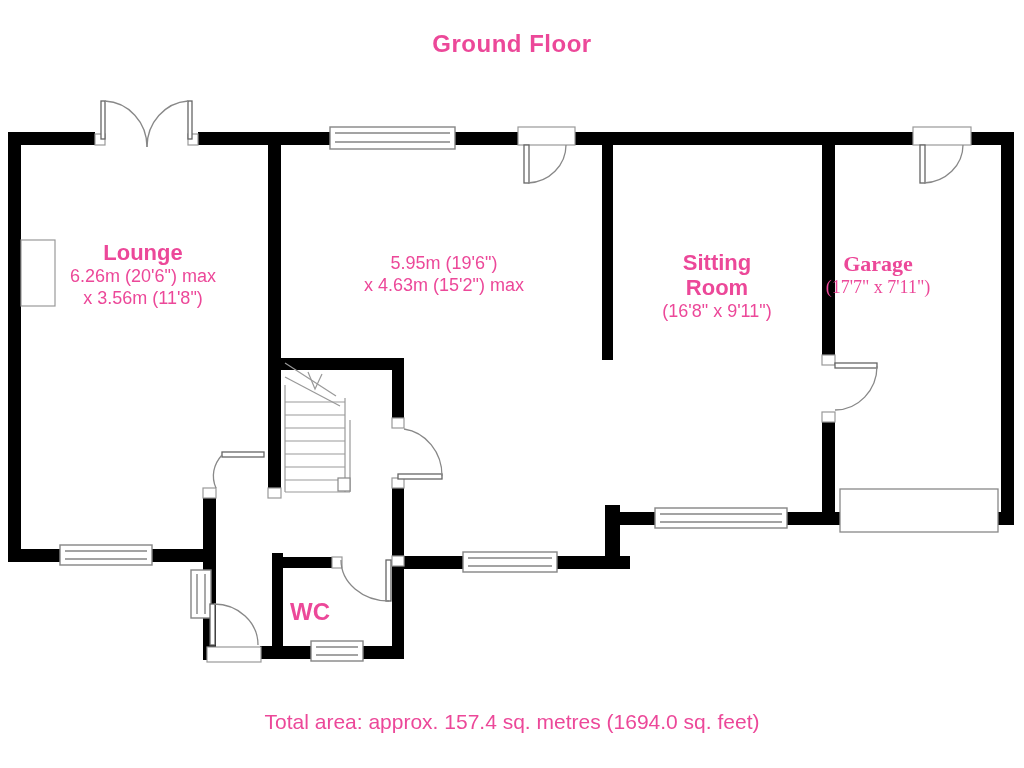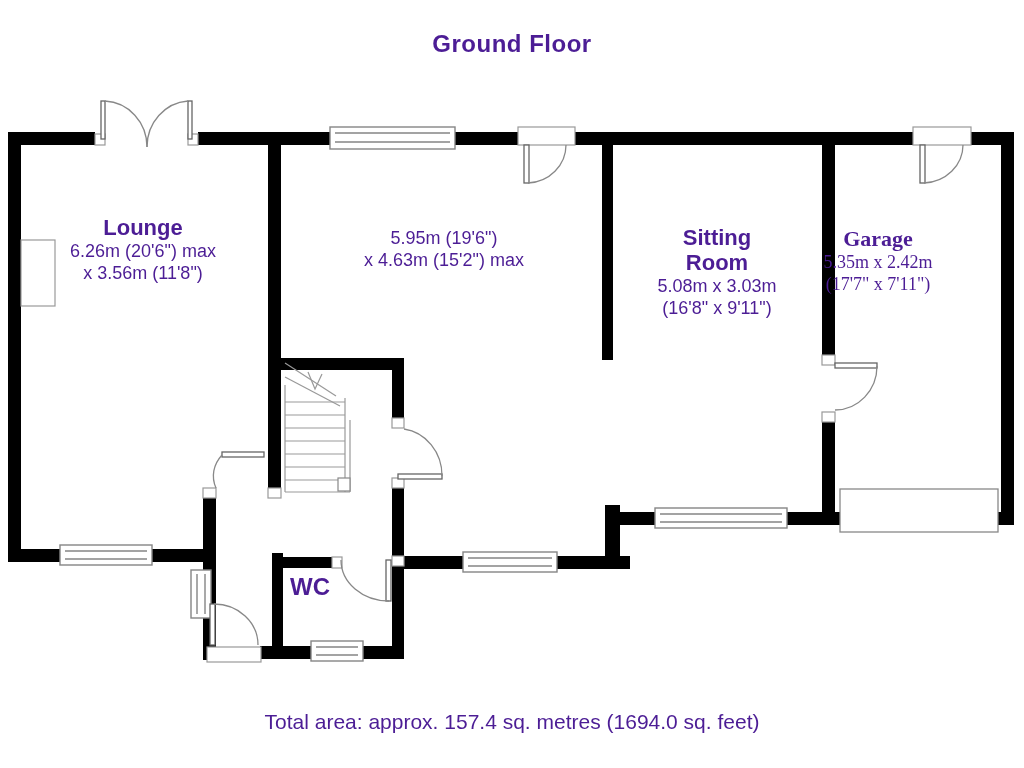--- a/index.html
+++ b/index.html
@@ -1,23 +1,23 @@
 <!DOCTYPE html>
 <html><head>
 <meta charset="utf-8">
 <style>
   html,body{margin:0;padding:0;background:#fff;}
   .canvas{
     position:relative;width:1024px;height:768px;background:#fff;overflow:hidden;
-    font-family:"Liberation Sans","DejaVu Sans",sans-serif;color:#4c1d95;
+    font-family:"Liberation Sans","DejaVu Sans",sans-serif;color:#ec4899;
   }
   .plan-svg{position:absolute;left:0;top:0;}
   .txt{position:absolute;text-align:center;}
   .page-title{left:0;top:30px;width:100%;font-size:24px;font-weight:bold;letter-spacing:.5px;}
-  .room-label{position:absolute;text-align:center;}
+  .room-label{position:absolute;text-align:center;margin-top:25px;}
   .room-name{font-weight:bold;font-size:22px;line-height:25px;}
   .room-dims{font-size:18px;line-height:22px;}
   .lounge-label{left:23px;top:215px;width:240px;}
   .kitchen-label{left:329px;top:227px;width:230px;}
   .sitting-label{left:617px;top:225px;width:200px;}
   .sitting-label .room-name{width:112px;margin:0 auto;text-align:center;}
   .garage-label{left:788px;top:226px;width:180px;font-family:Liberation Serif, serif;}
   .wc-label{left:270px;top:574px;width:80px;}
   .wc-label .room-name{font-size:24px;}
   .footer-text{left:0;top:702px;width:100%;font-size:21px;margin-top:8px;}
@@ -193,27 +193,25 @@
     <div class="room-dims">x 3.56m (11'8")</div>
   </div>
 
   <div class="room-label kitchen-label">
     <div class="room-dims">5.95m (19'6")</div>
     <div class="room-dims">x 4.63m (15'2") max</div>
   </div>
 
   <div class="room-label sitting-label">
     <div class="room-name">Sitting Room</div>
-    <div class="room-dims">5.08m x 3.03m</div>
     <div class="room-dims">(16'8" x 9'11")</div>
   </div>
 
   <div class="room-label garage-label">
     <div class="room-name">Garage</div>
-    <div class="room-dims">5.35m x 2.42m</div>
     <div class="room-dims">(17'7" x 7'11")</div>
   </div>
 
   <div class="room-label wc-label">
     <div class="room-name">WC</div>
   </div>
 
   <div class="txt footer-text">Total area: approx. 157.4 sq. metres (1694.0 sq. feet)</div>
 
 </div>

